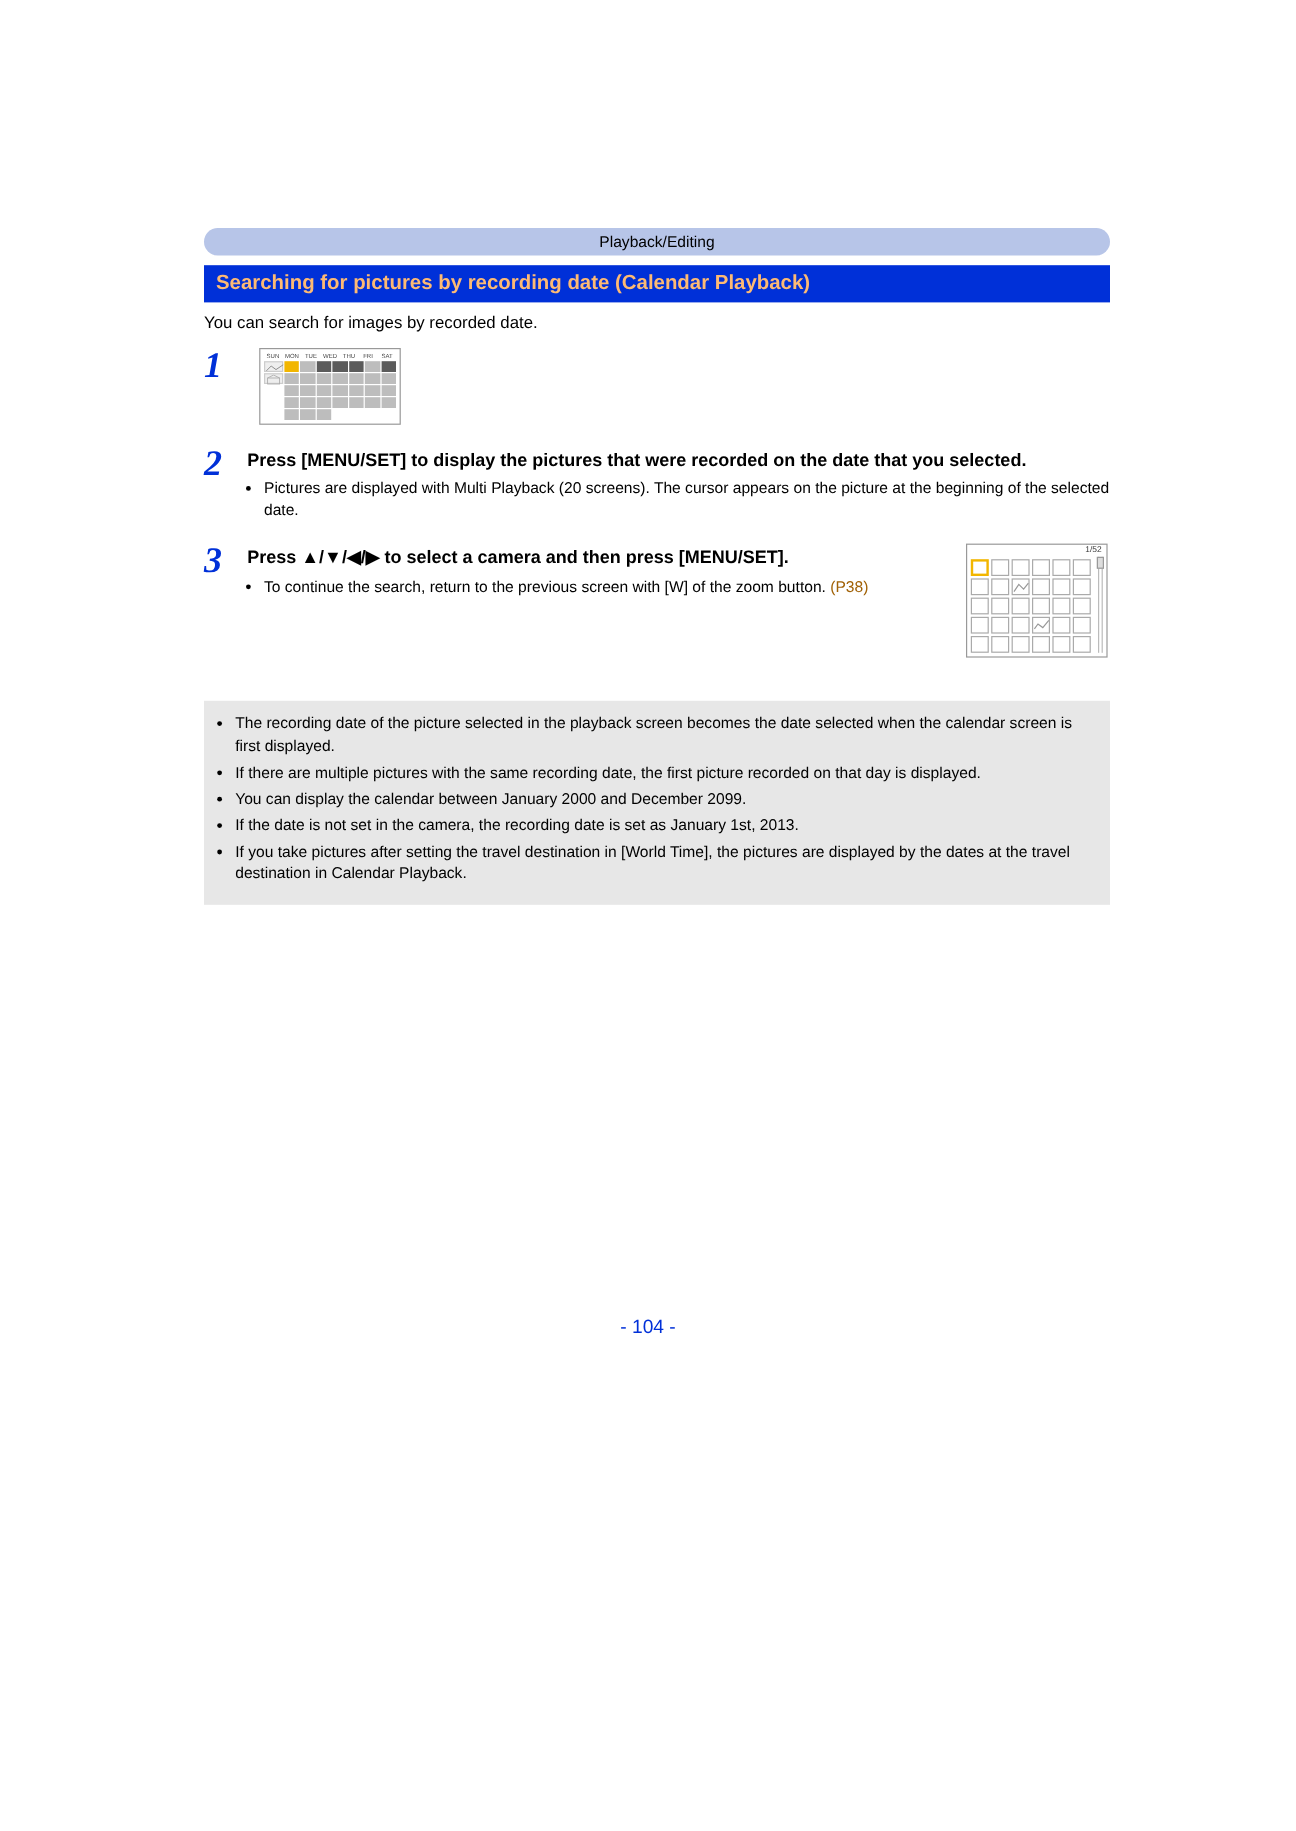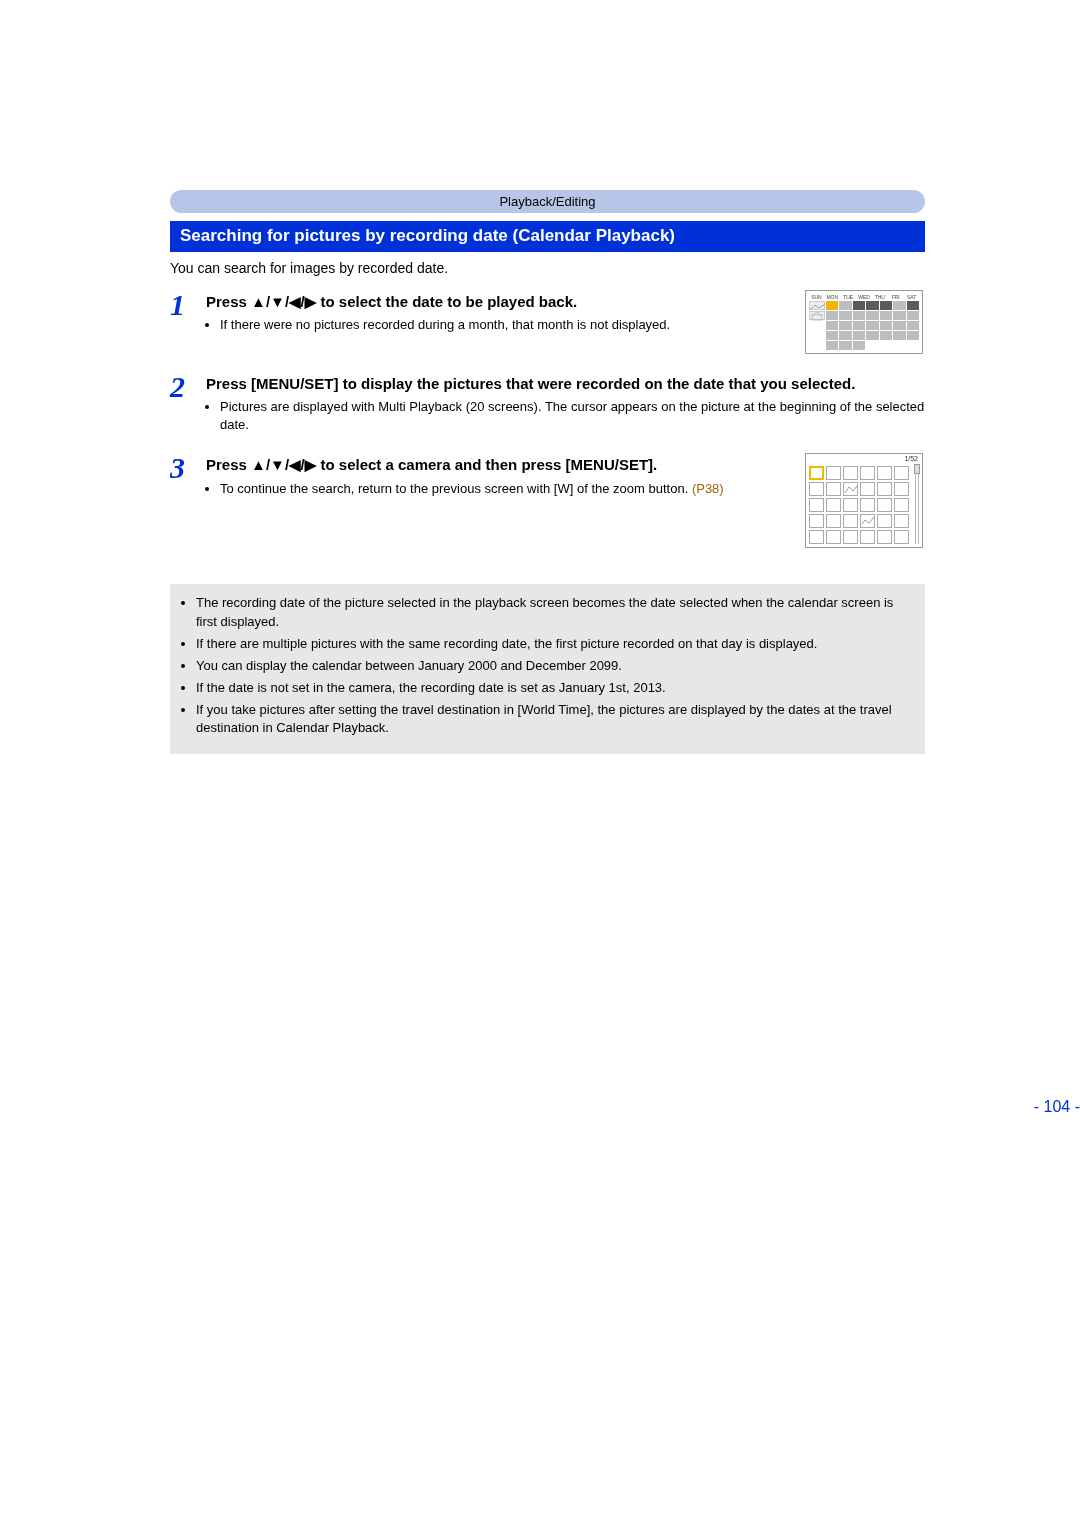--- a/index.html
+++ b/index.html
@@ -20,21 +20,21 @@
     background: #b7c5e8;
     border-radius: 14px;
     color: #000000;
     font-size: 13px;
     text-align: center;
     padding: 4px 0;
     margin-bottom: 8px;
   }
   .title-bar {
     background: #0030d8;
-    color: #ffffff;
+    color: #fdba74;
     font-weight: bold;
     font-size: 17px;
     padding: 5px 10px 6px 10px;
     margin-bottom: 8px;
   }
   .intro {
     font-size: 14px;
     margin-bottom: 14px;
   }
   .step {
@@ -158,41 +158,35 @@
     font-size: 13px;
     line-height: 1.4;
     margin-top: 36px;
   }
   .notes ul { margin:0; padding-left: 12px; }
   .notes li { margin-bottom: 4px; }
   .page-num {
     position: absolute;
     bottom: 410px;
     left: 0; right: 0;
-    text-align: right;
+    text-align: center;
     color: #0030d8;
     font-size: 16px;
   }
 </style>
 </head>
 <body>
 
 <div class="page">
   <div class="breadcrumb">Playback/Editing</div>
   <div class="title-bar">Searching for pictures by recording date (Calendar Playback)</div>
   <div class="intro">You can search for images by recorded date.</div>
 
   <div class="step">
     <div class="step-num">1</div>
-    <div class="step-body">
-      <div class="step-heading">Press ▲/▼/◀/▶ to select the date to be played back.</div>
-      <ul>
-        <li>If there were no pictures recorded during a month, that month is not displayed.</li>
-      </ul>
-    </div>
     <div class="thumb">
       <div class="cal-grid">
         <div class="cal-days">
           <span>SUN</span>
           <span>MON</span>
           <span>TUE</span>
           <span>WED</span>
           <span>THU</span>
           <span>FRI</span>
           <span>SAT</span>

